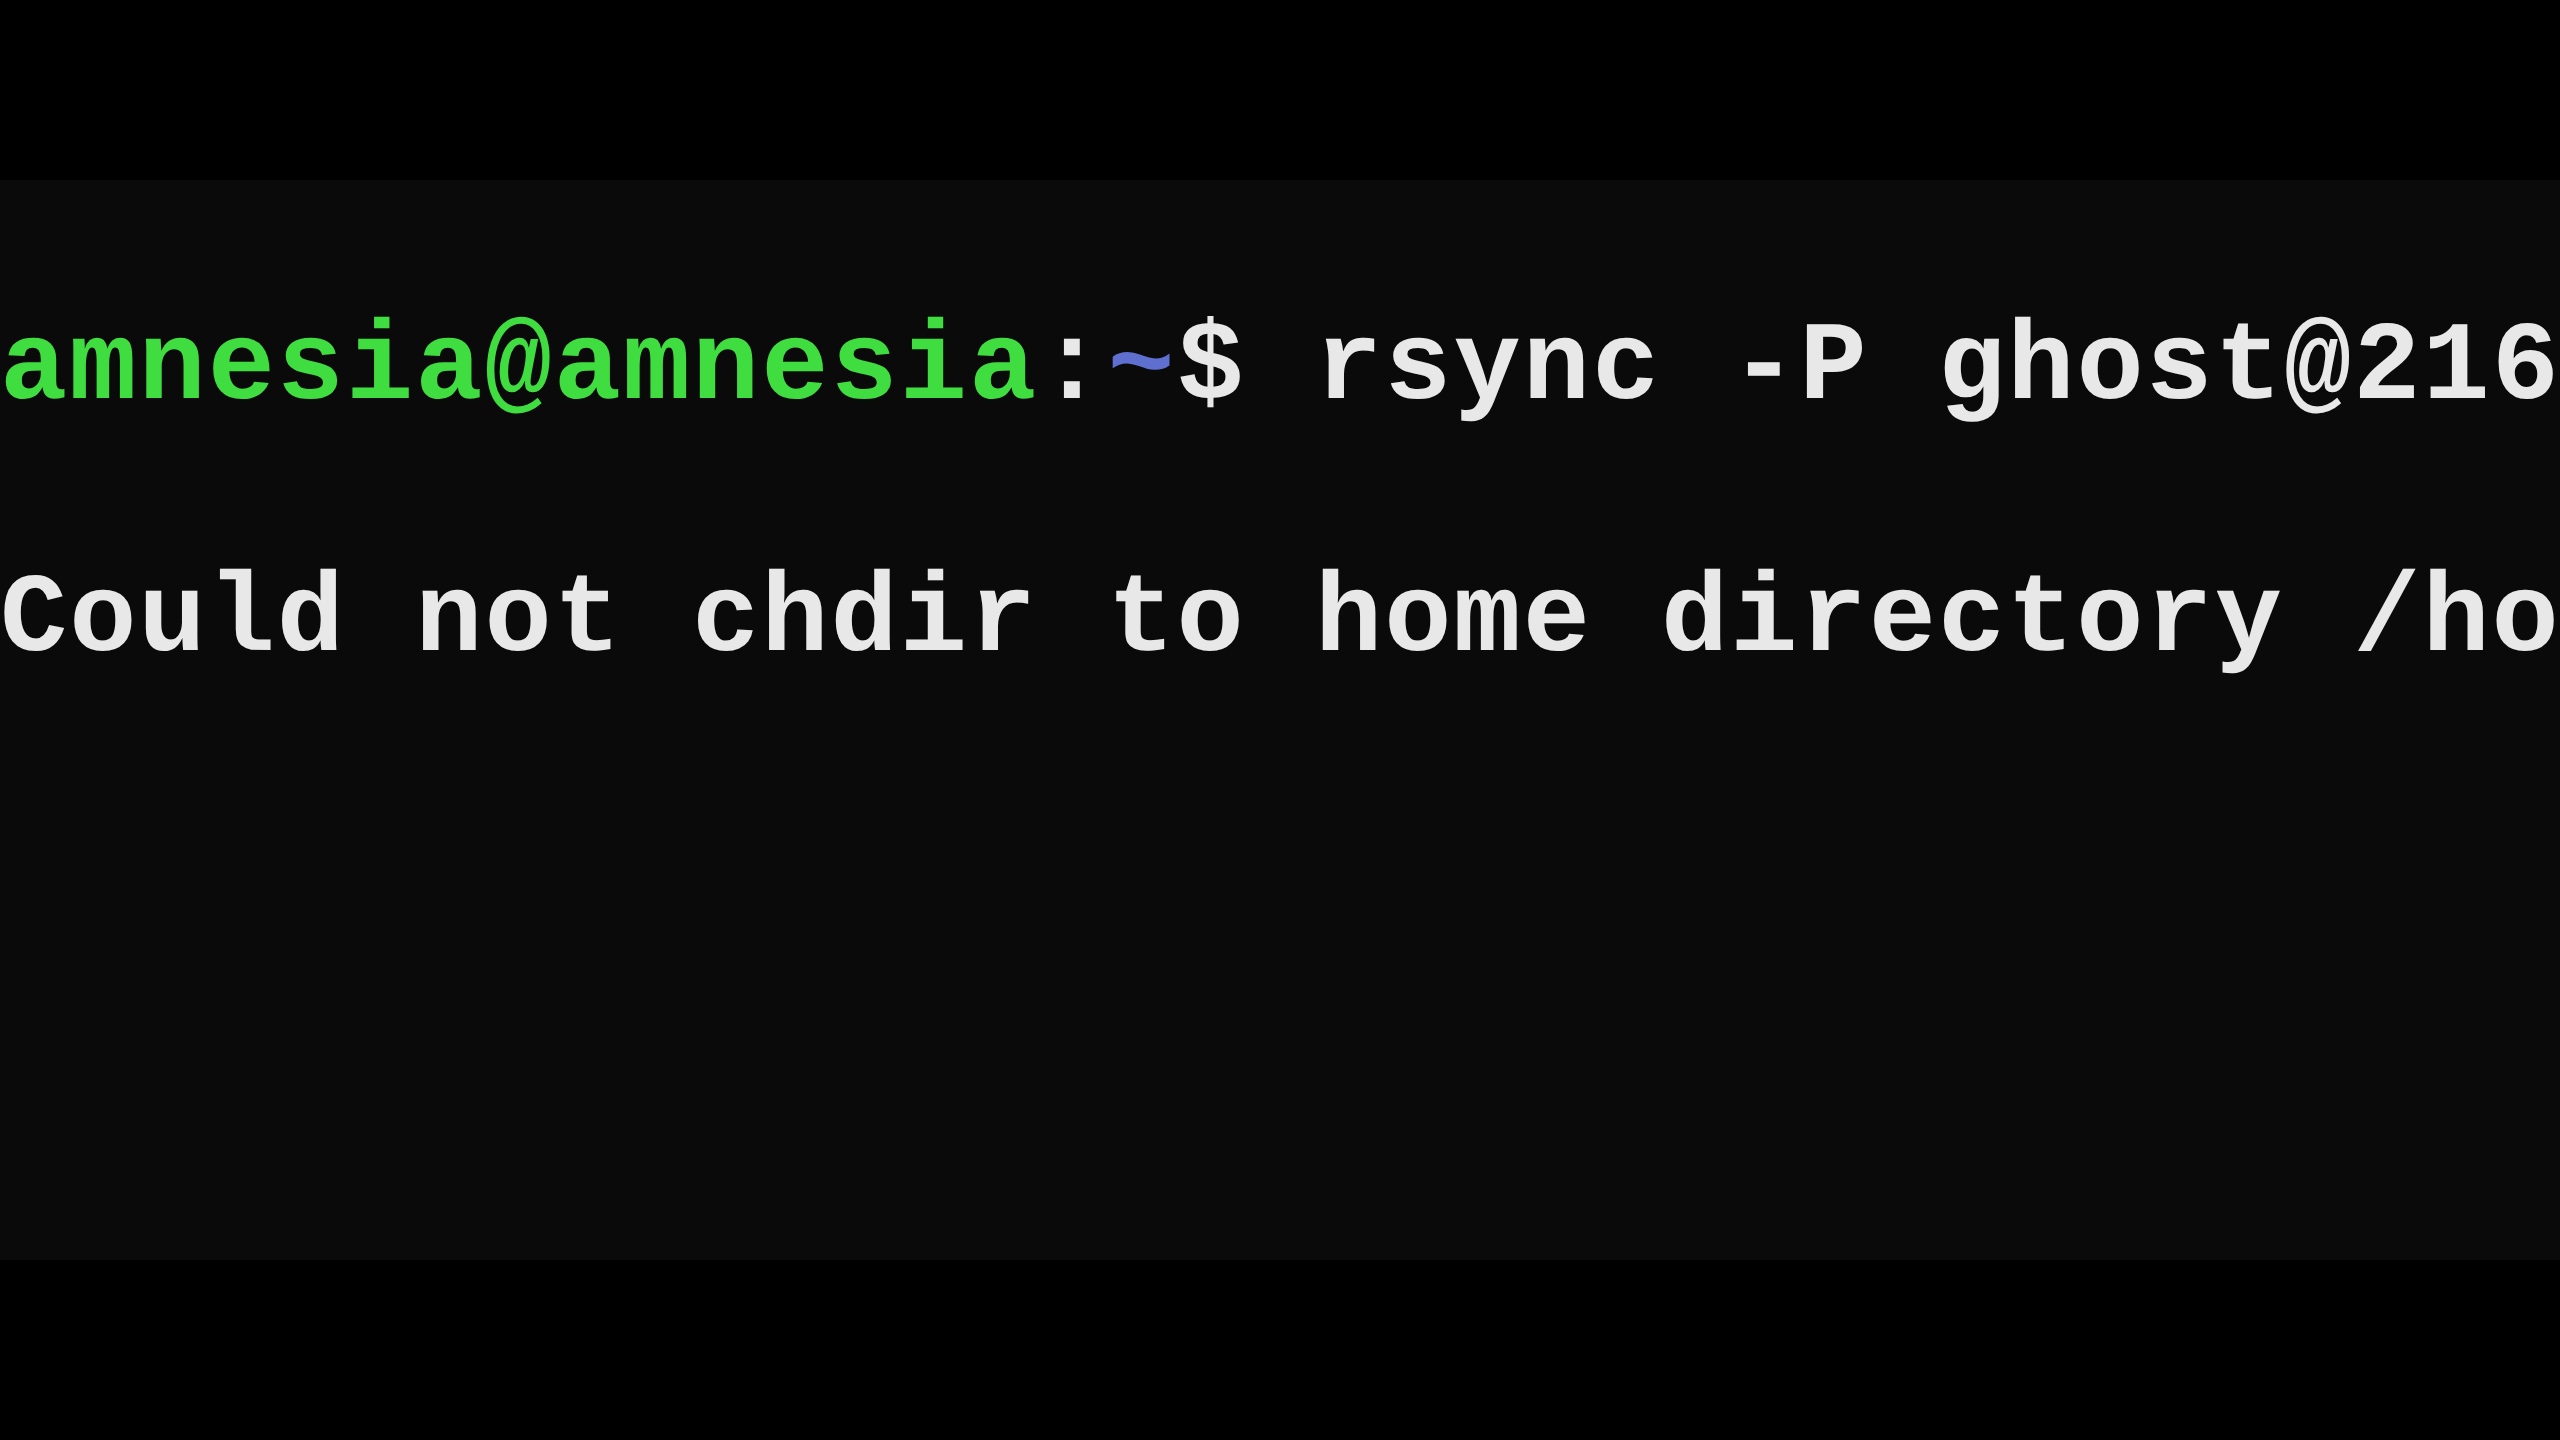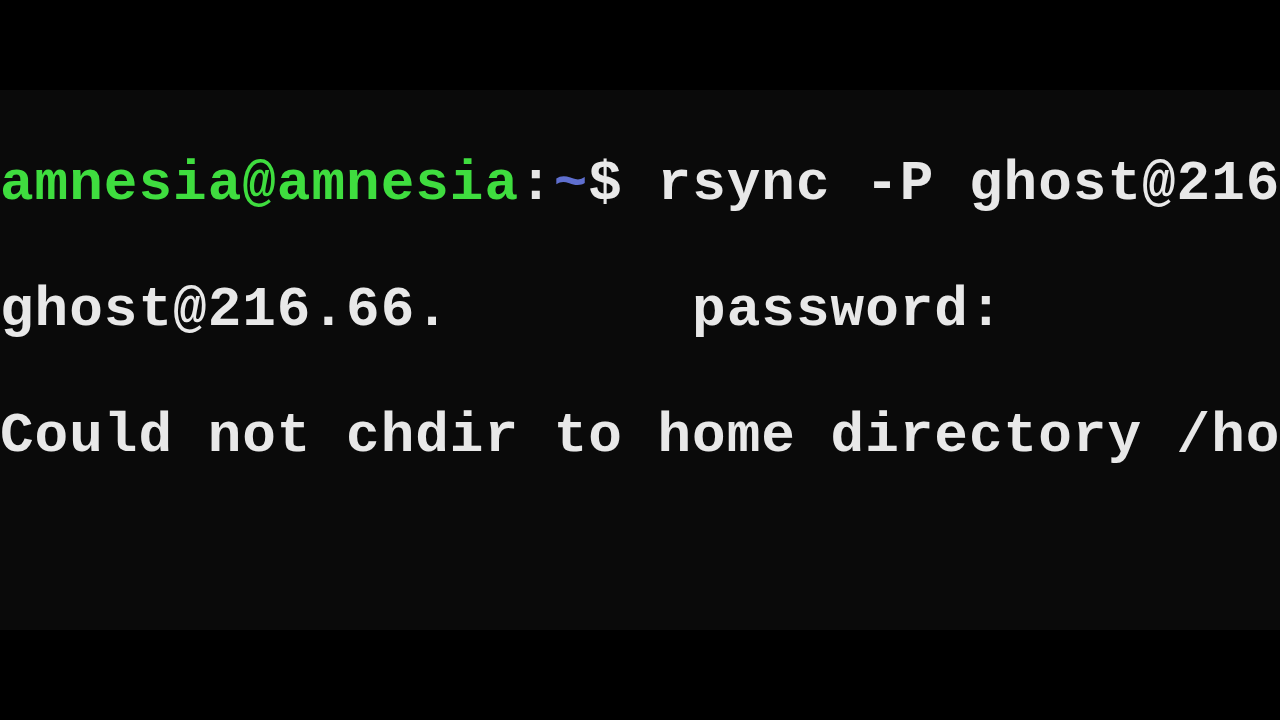--- a/index.html
+++ b/index.html
@@ -54,20 +54,19 @@
     display: block;
   }
 </style>
 </head>
 <body>
 
 <div class="letterbox-top"></div>
 
 <div class="terminal">
 <span class="line"><span class="green">amnesia@amnesia</span><span class="white">:</span><span class="blue">~</span><span class="white">$</span><span class="white"> <span>rsync -P ghost@216.66.</span></span></span>
-<span class="line white"><span>ghost@216.66.</span><span>       password:</span></span>
 <span class="line white">Could not chdir to home directory /home/gho</span>
 
 
 
 </div>
 
 <div class="letterbox-bottom"></div>
 
 </body></html>

